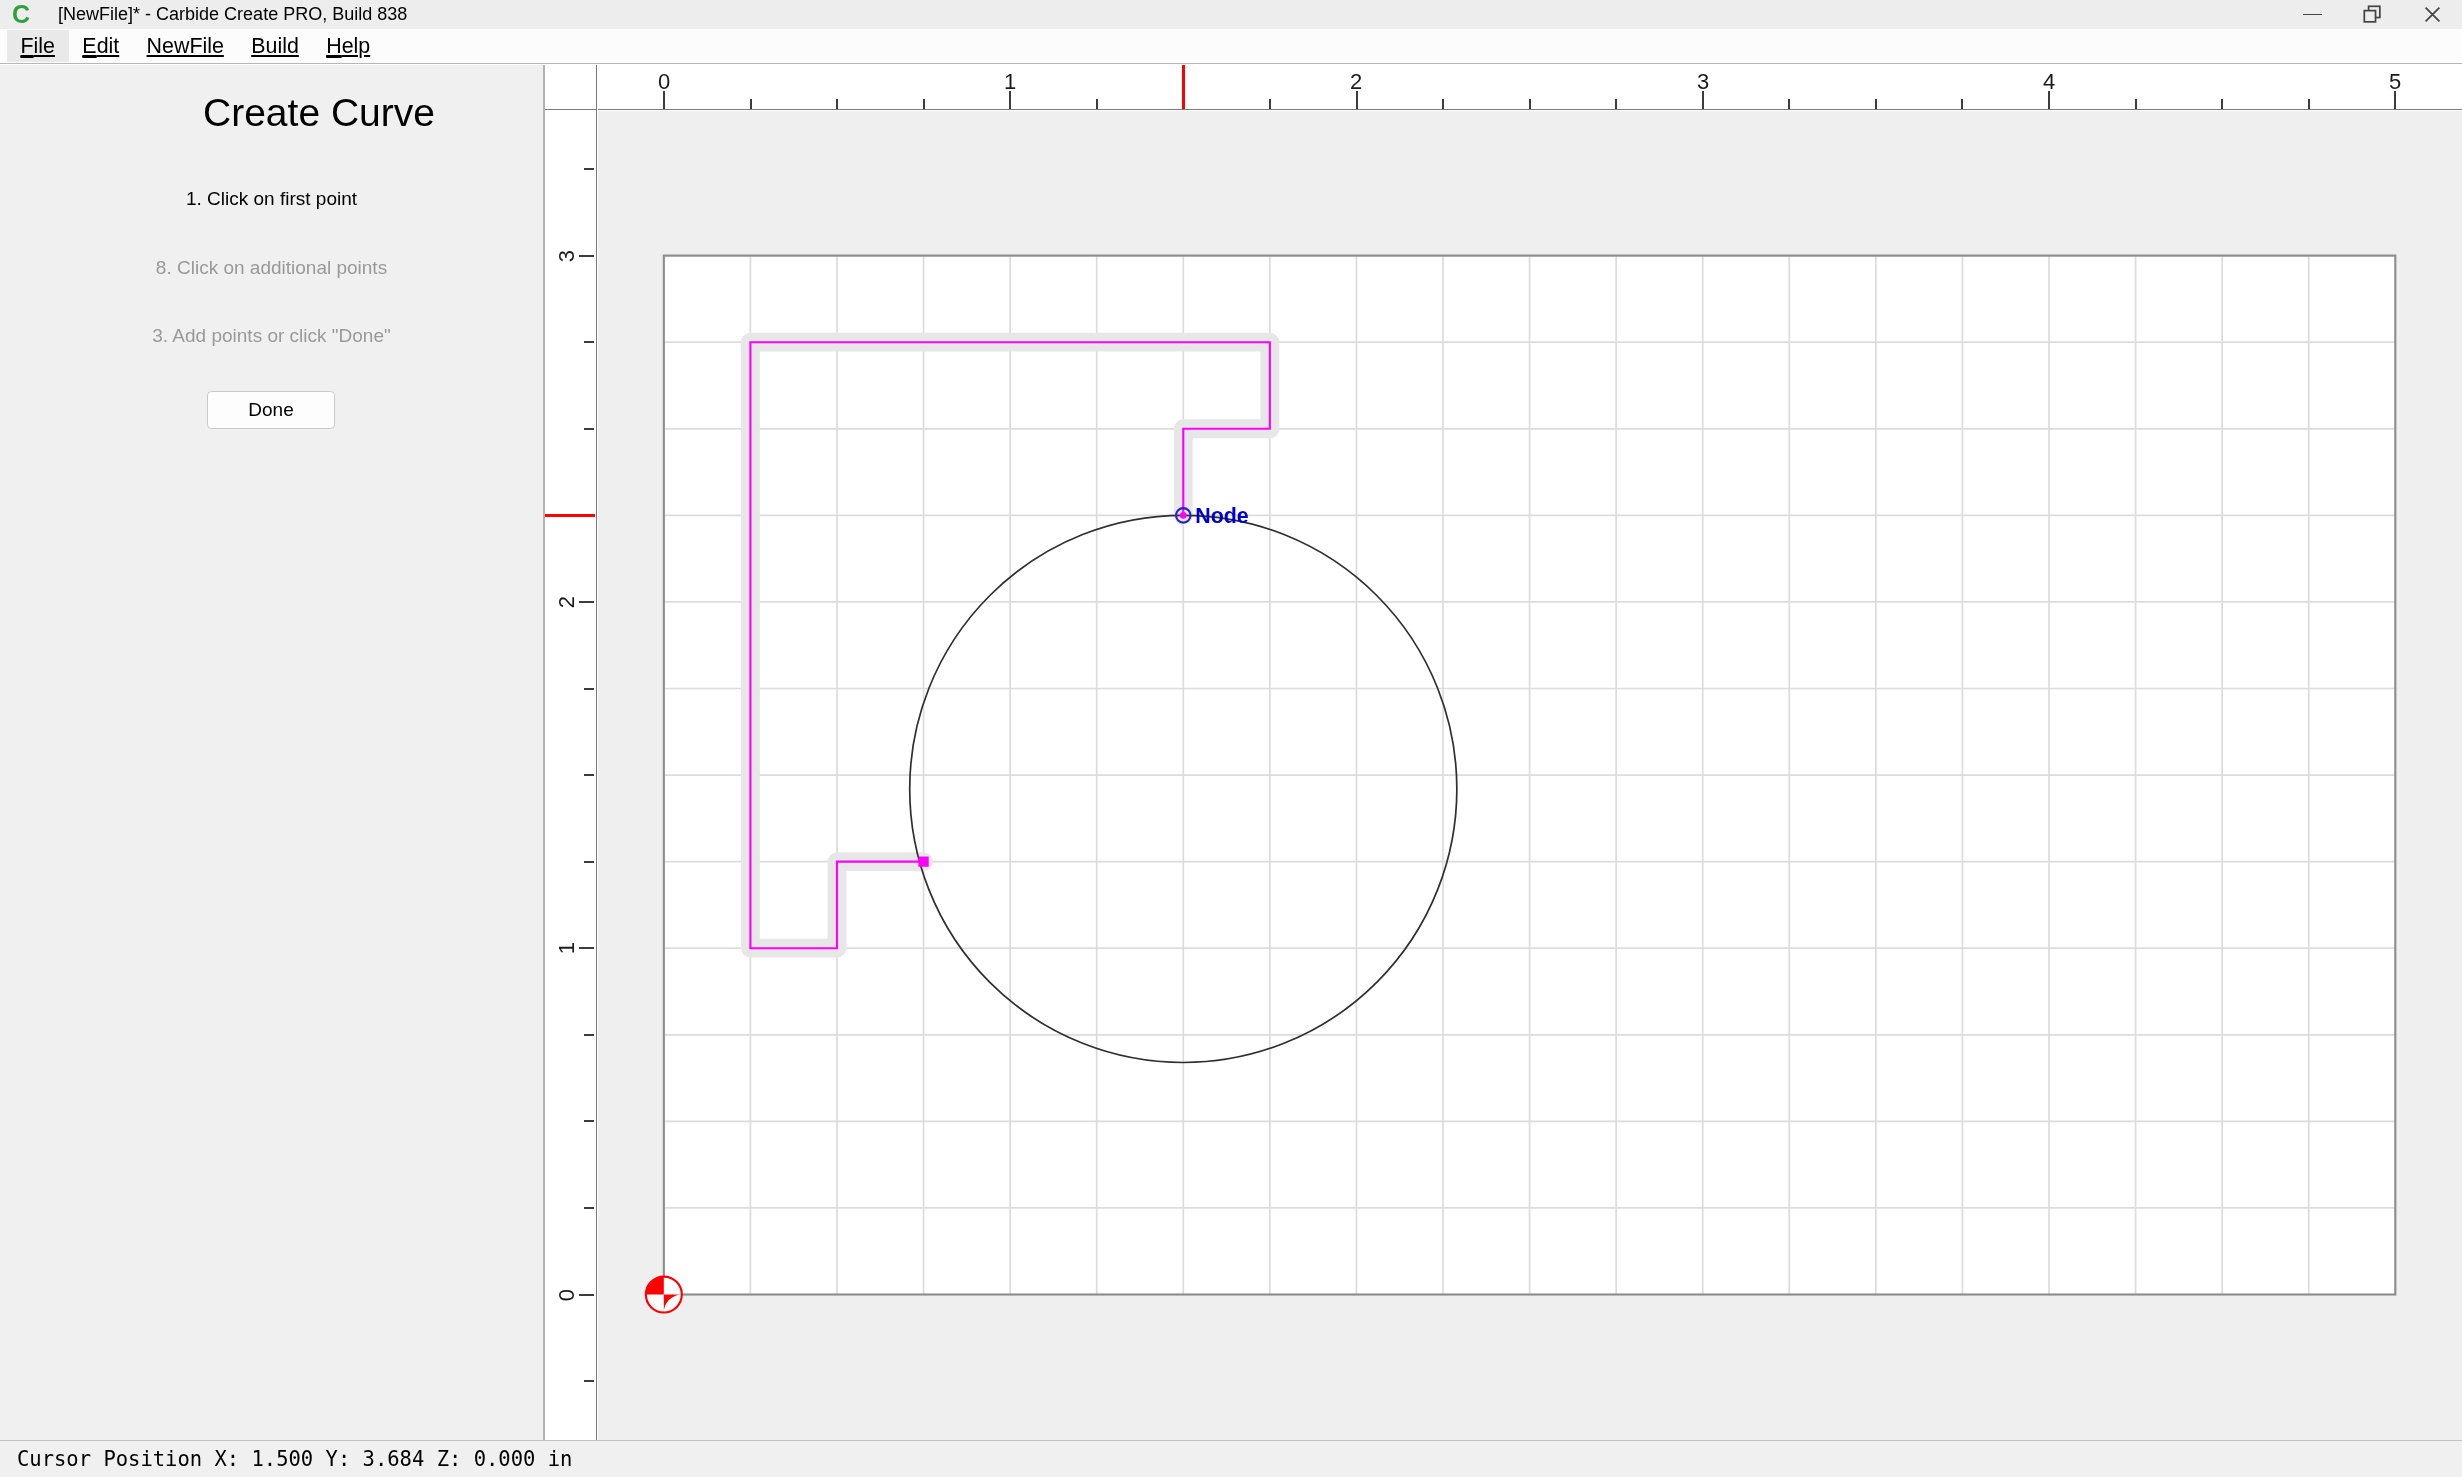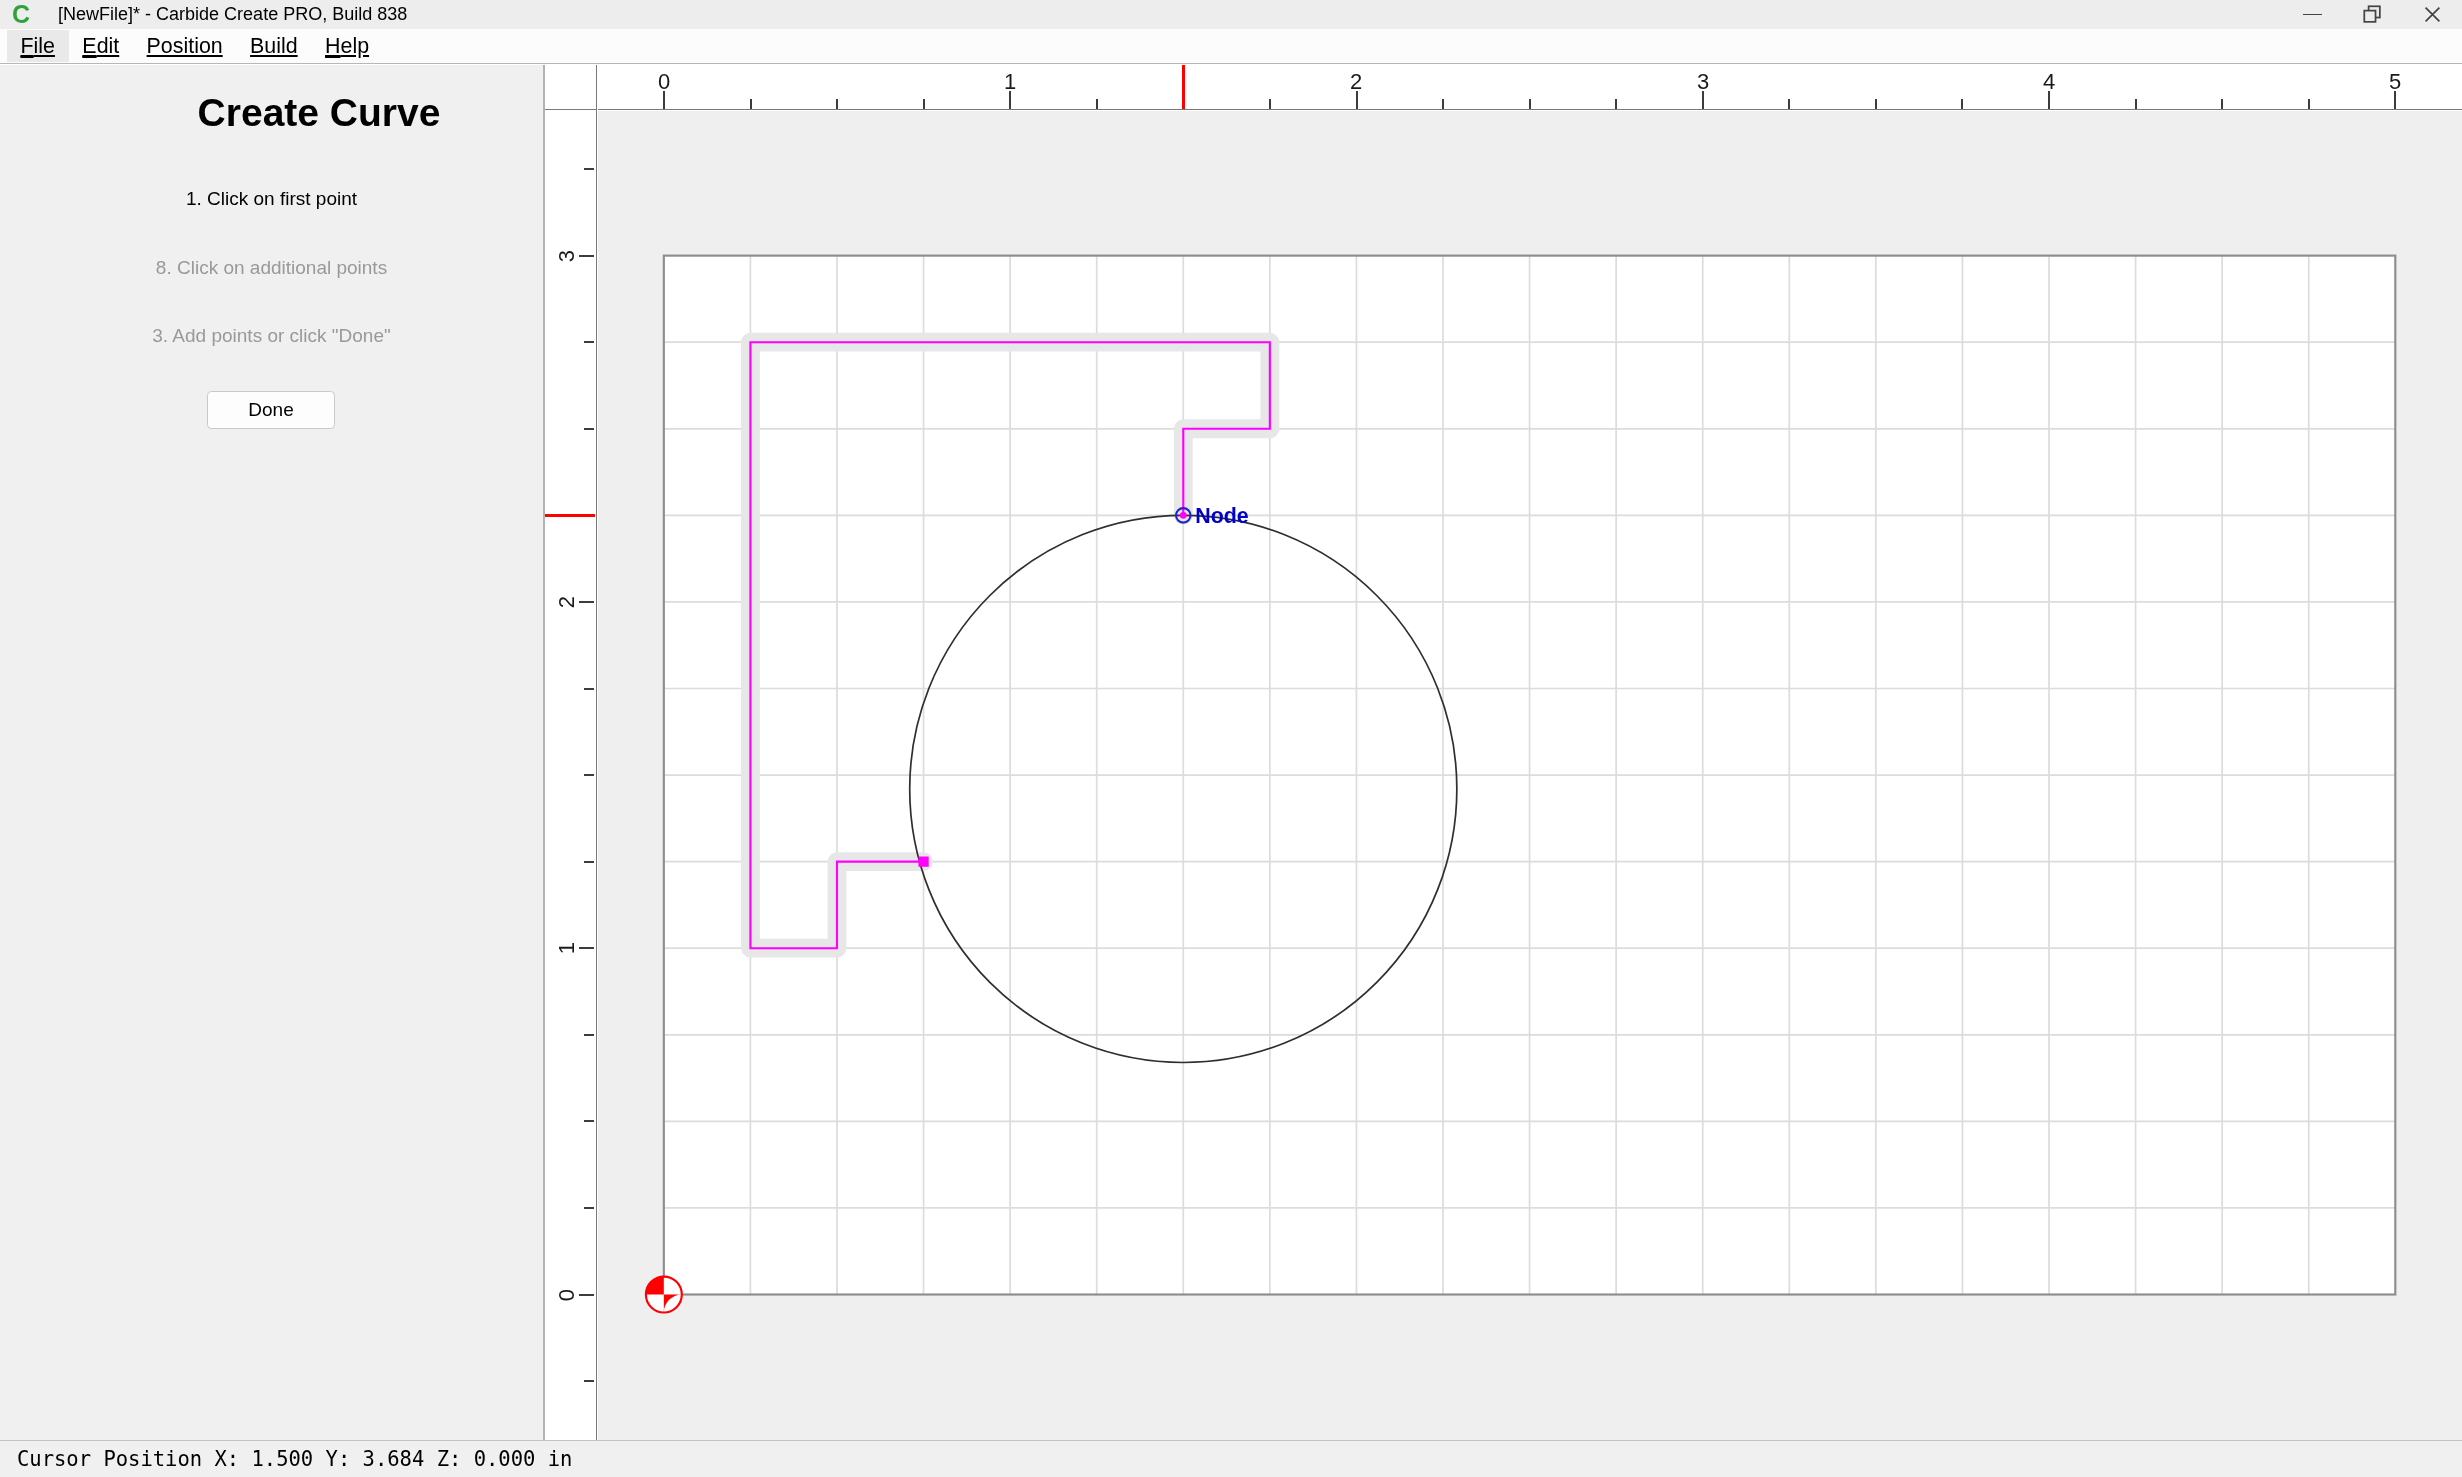--- a/index.html
+++ b/index.html
@@ -22,21 +22,21 @@
              border-bottom:1.7px solid #b7b7b7; display:flex; align-items:center;
              padding-left:6.8px; }
   .menu-item { padding:3.4px 13.7px; font-size:21.4px; color:#000;text-decoration:underline; }
   .menu-item.hl { background:#e9e9e9; }
   .menu-item u { text-underline-offset:2.6px; }
 
   
   #panel { left:0; top:65px; width:543px; height:1375px; background:#f0f0f0;
            border-right:2.6px solid #b2b2b2; }
   #panel-title { left:0; top:26px; width:638px; text-align:center;
-                 font-size:39px; font-weight:bold; color:#000; }
+                 font-size:39px; font-weight:normal; color:#000; }
   .step { left:0; width:543px; text-align:center; font-size:19px; }
   #step-1 { top:123px; color:#000; }
   #step-2 { top:192px; color:#999999; }
   #step-3 { top:260px; color:#999999; }
   #done-btn { top:326px; left:207px; width:128px; height:38px; background:#fdfdfd;
               border:1.7px solid #c9c9c9; border-radius:4.3px; font-size:19px; color:#000;
               font-family:"Liberation Sans", sans-serif; }
 
   
   #vruler { left:545px; top:65px; width:51px; height:1375px; background:#ffffff;
@@ -83,21 +83,21 @@
       <svg width="19" height="19" viewBox="0 0 22 22">
         <path d="M3 3 L19 19 M19 3 L3 19" stroke="#444" stroke-width="2" fill="none"></path>
       </svg>
     </div>
   </div>
 </div>
 
 <div class="abs" id="menubar">
     <div class="menu-item hl"><u>F</u>ile</div>
     <div class="menu-item"><u>E</u>dit</div>
-    <div class="menu-item">Position</div>
+    <div class="menu-item">NewFile</div>
     <div class="menu-item">Build</div>
     <div class="menu-item"><u>H</u>elp</div>
   </div>
 
 <div class="abs" id="panel">
   <div class="abs" id="panel-title">Create Curve</div>
   <div class="abs step" id="step-1">1. Click on first point</div>
   <div class="abs step" id="step-2">8. Click on additional points</div>
   <div class="abs step" id="step-3">3. Add points or click "Done"</div>
   <button class="abs" id="done-btn">Done</button>

